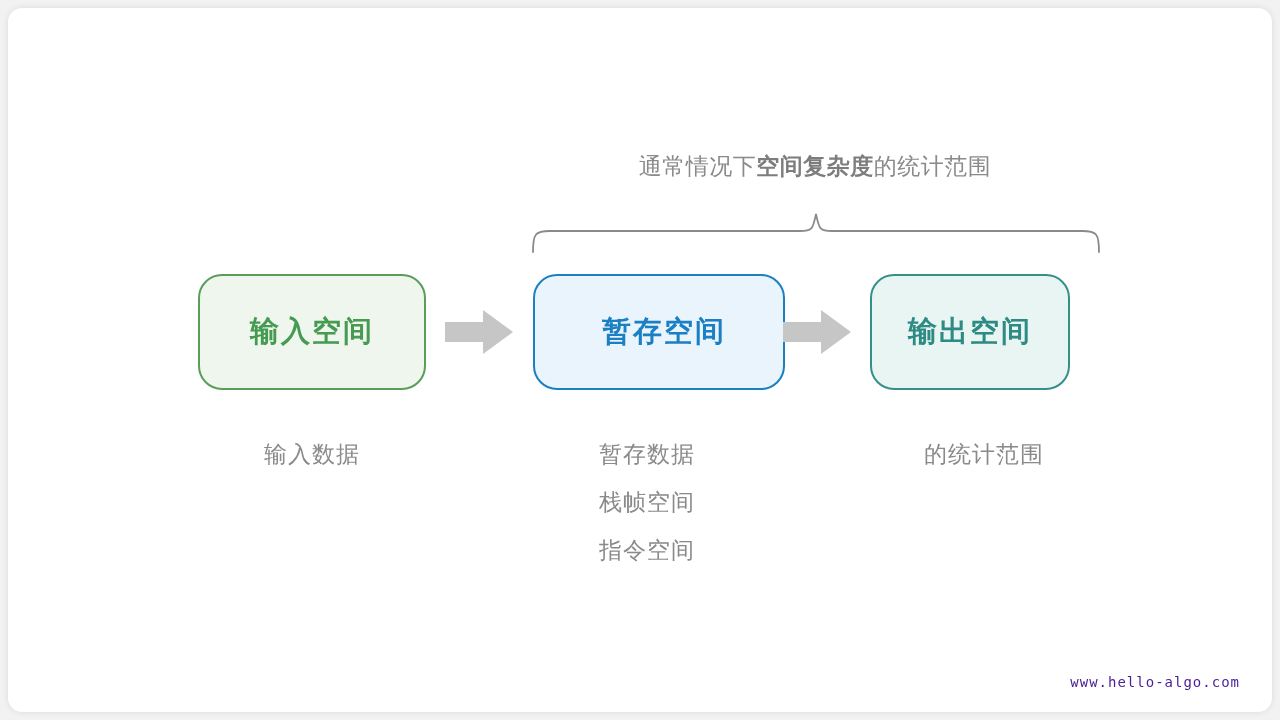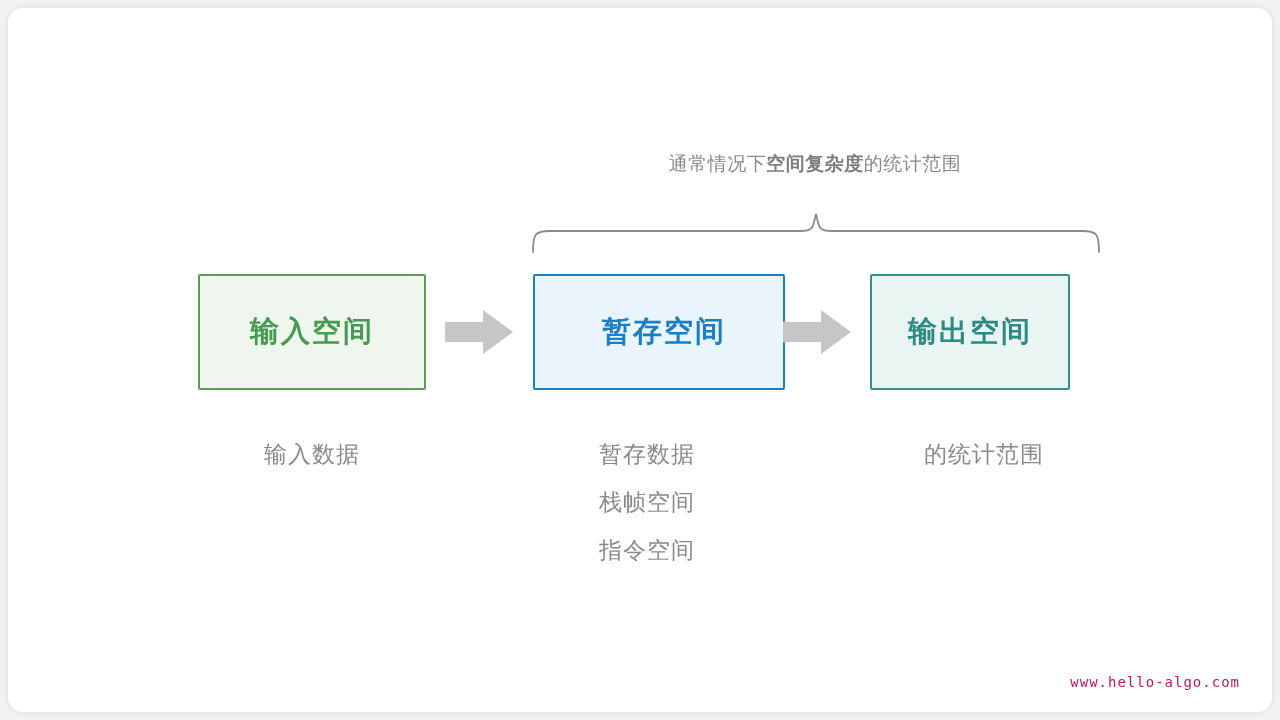--- a/index.html
+++ b/index.html
@@ -28,21 +28,21 @@
     box-shadow: 0 0 6px rgba(0,0,0,0.10);
   }
 
   
   #brace-caption {
     position: absolute;
     left: 524px;
     top: 143px;
     width: 566px;
     text-align: center;
-    font-size: 19px;
+    font-size: 23px;
     color: #8a8a8a;
     letter-spacing: 0.5px;
     white-space: nowrap;
   }
   #brace-caption .b {
     font-weight: bold;
     color: #7d7d7d;
   }
 
   
@@ -50,21 +50,21 @@
     position: absolute;
     left: 516px;
     top: 196px;
   }
 
   
   .box {
     position: absolute;
     top: 266px;
     height: 116px;
-    border-radius: 2px;
+    border-radius: 24px;
     border-width: 2px;
     border-style: solid;
     box-sizing: border-box;
     display: flex;
     align-items: center;
     justify-content: center;
     font-size: 29px;
     font-weight: bold;
     letter-spacing: 2px;
   }
@@ -116,21 +116,21 @@
   #caption-temp   { left: 525px; }
   #caption-output { left: 862px; }
 
   
   #watermark {
     position: absolute;
     right: 32px;
     bottom: 22px;
     font-family: "DejaVu Sans Mono", "Liberation Mono", monospace;
     font-size: 14px;
-    color: #be185d;
+    color: #4c1d95;
     letter-spacing: 1px;
   }
 </style>
 </head>
 <body>
 
 <div id="stage">
   <div id="card">
 
     <div id="brace-caption">

